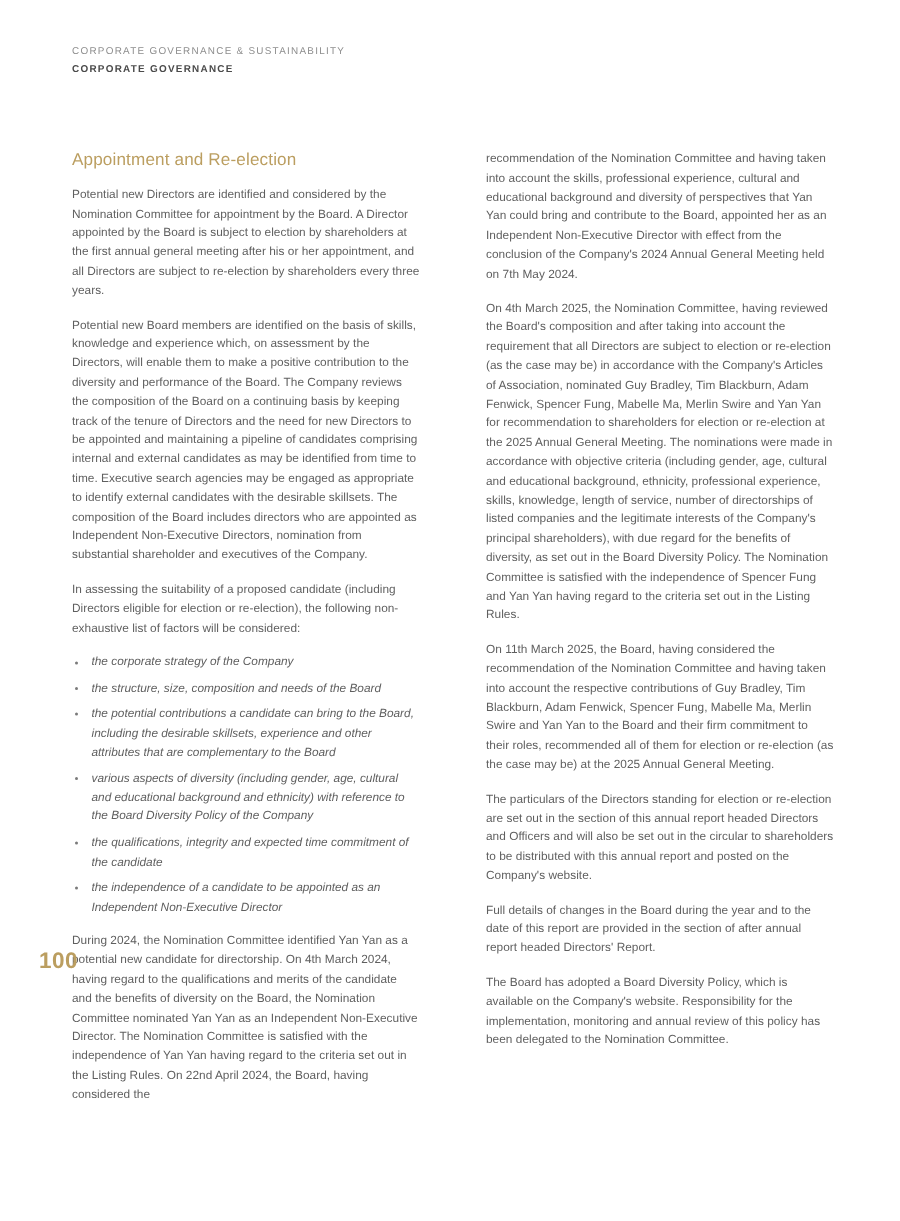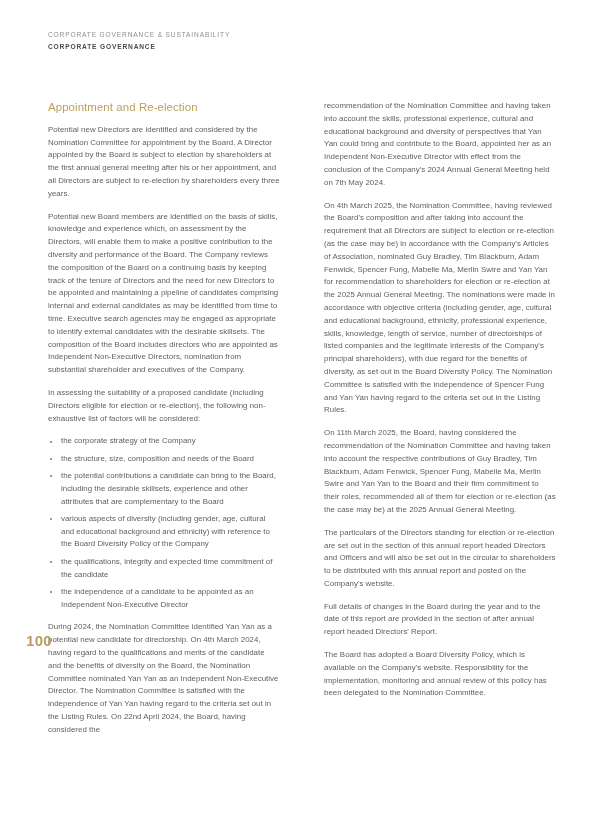--- a/index.html
+++ b/index.html
@@ -88,20 +88,21 @@
     padding: 0;
     list-style: none;
   }
   ul.bullet-list li {
     position: relative;
     padding-left: 13px;
     margin-bottom: 4.5px;
     font-size: 7.9px;
     line-height: 1.62;
     color: #5f5f5f;
+    font-style: italic;
   }
   ul.bullet-list li:last-child {
     margin-bottom: 0;
   }
   ul.bullet-list li .bullet-dot {
     position: absolute;
     left: 2px;
     top: 5.2px;
     width: 2.2px;
     height: 2.2px;

